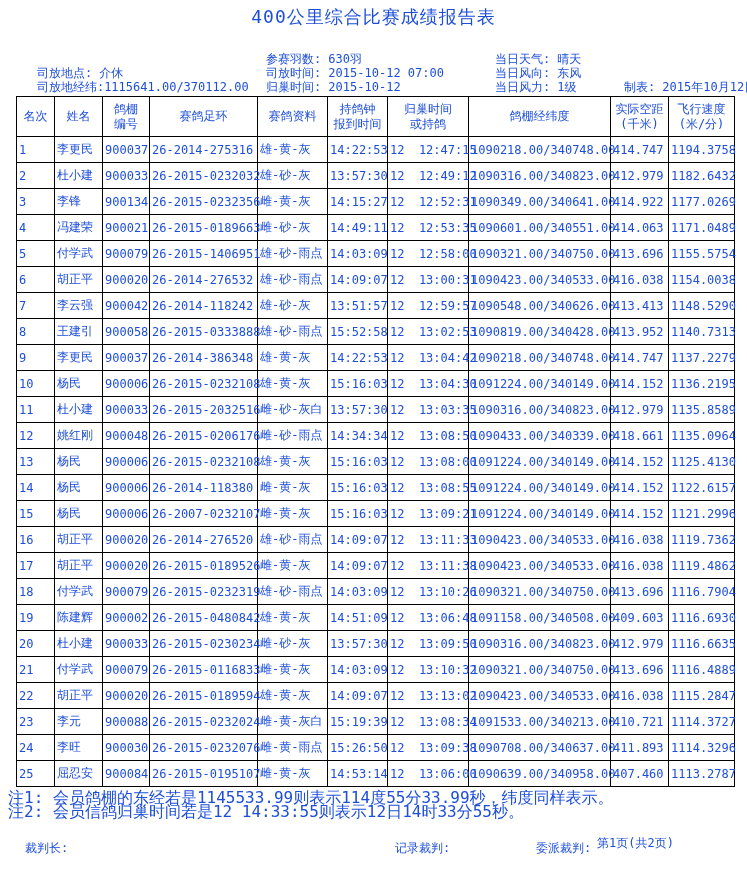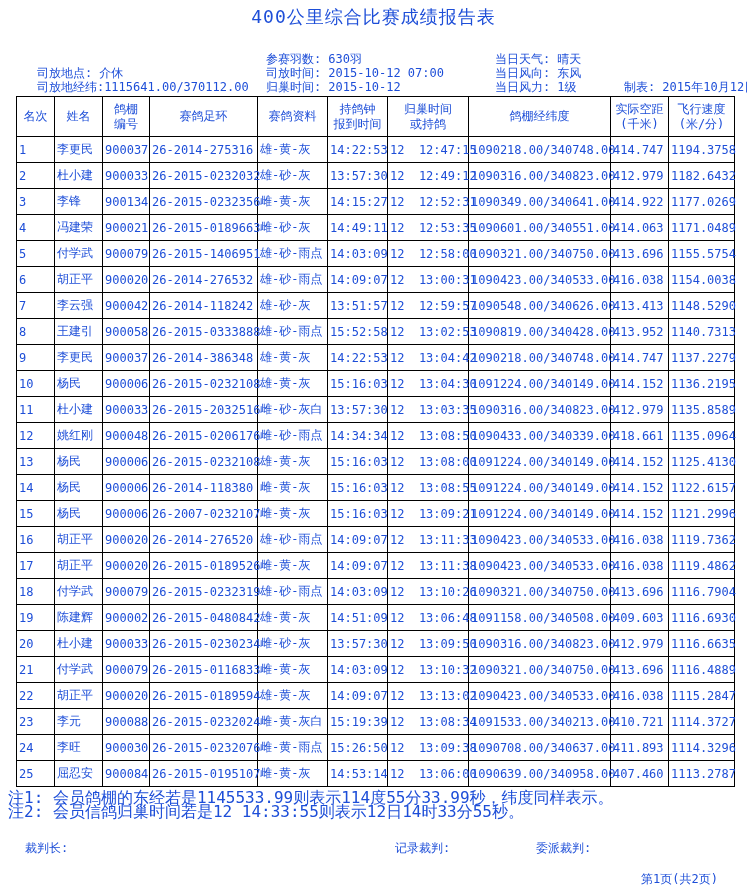--- a/index.html
+++ b/index.html
@@ -448,15 +448,15 @@
       </tbody>
   </table>
 
   <div class="note" style="top:788px;">注1: 会员鸽棚的东经若是1145533.99则表示114度55分33.99秒，纬度同样表示。</div>
   <div class="note" style="top:802px;">注2: 会员信鸽归巢时间若是12 14:33:55则表示12日14时33分55秒。</div>
 
   <div class="footer-label" style="left:25px;  top:840px;">裁判长:</div>
   <div class="footer-label" style="left:395px; top:840px;text-align:right;">记录裁判:</div>
   <div class="footer-label" style="left:528px; top:840px;margin-left:8px;">委派裁判:</div>
 
-  <div class="page-number" style="left:597px; top:871px;margin-left:44px;">第1页(共2页)</div>
+  <div class="page-number" style="left:597px; top:835px;">第1页(共2页)</div>
 
 </div>
 
 </body></html>

